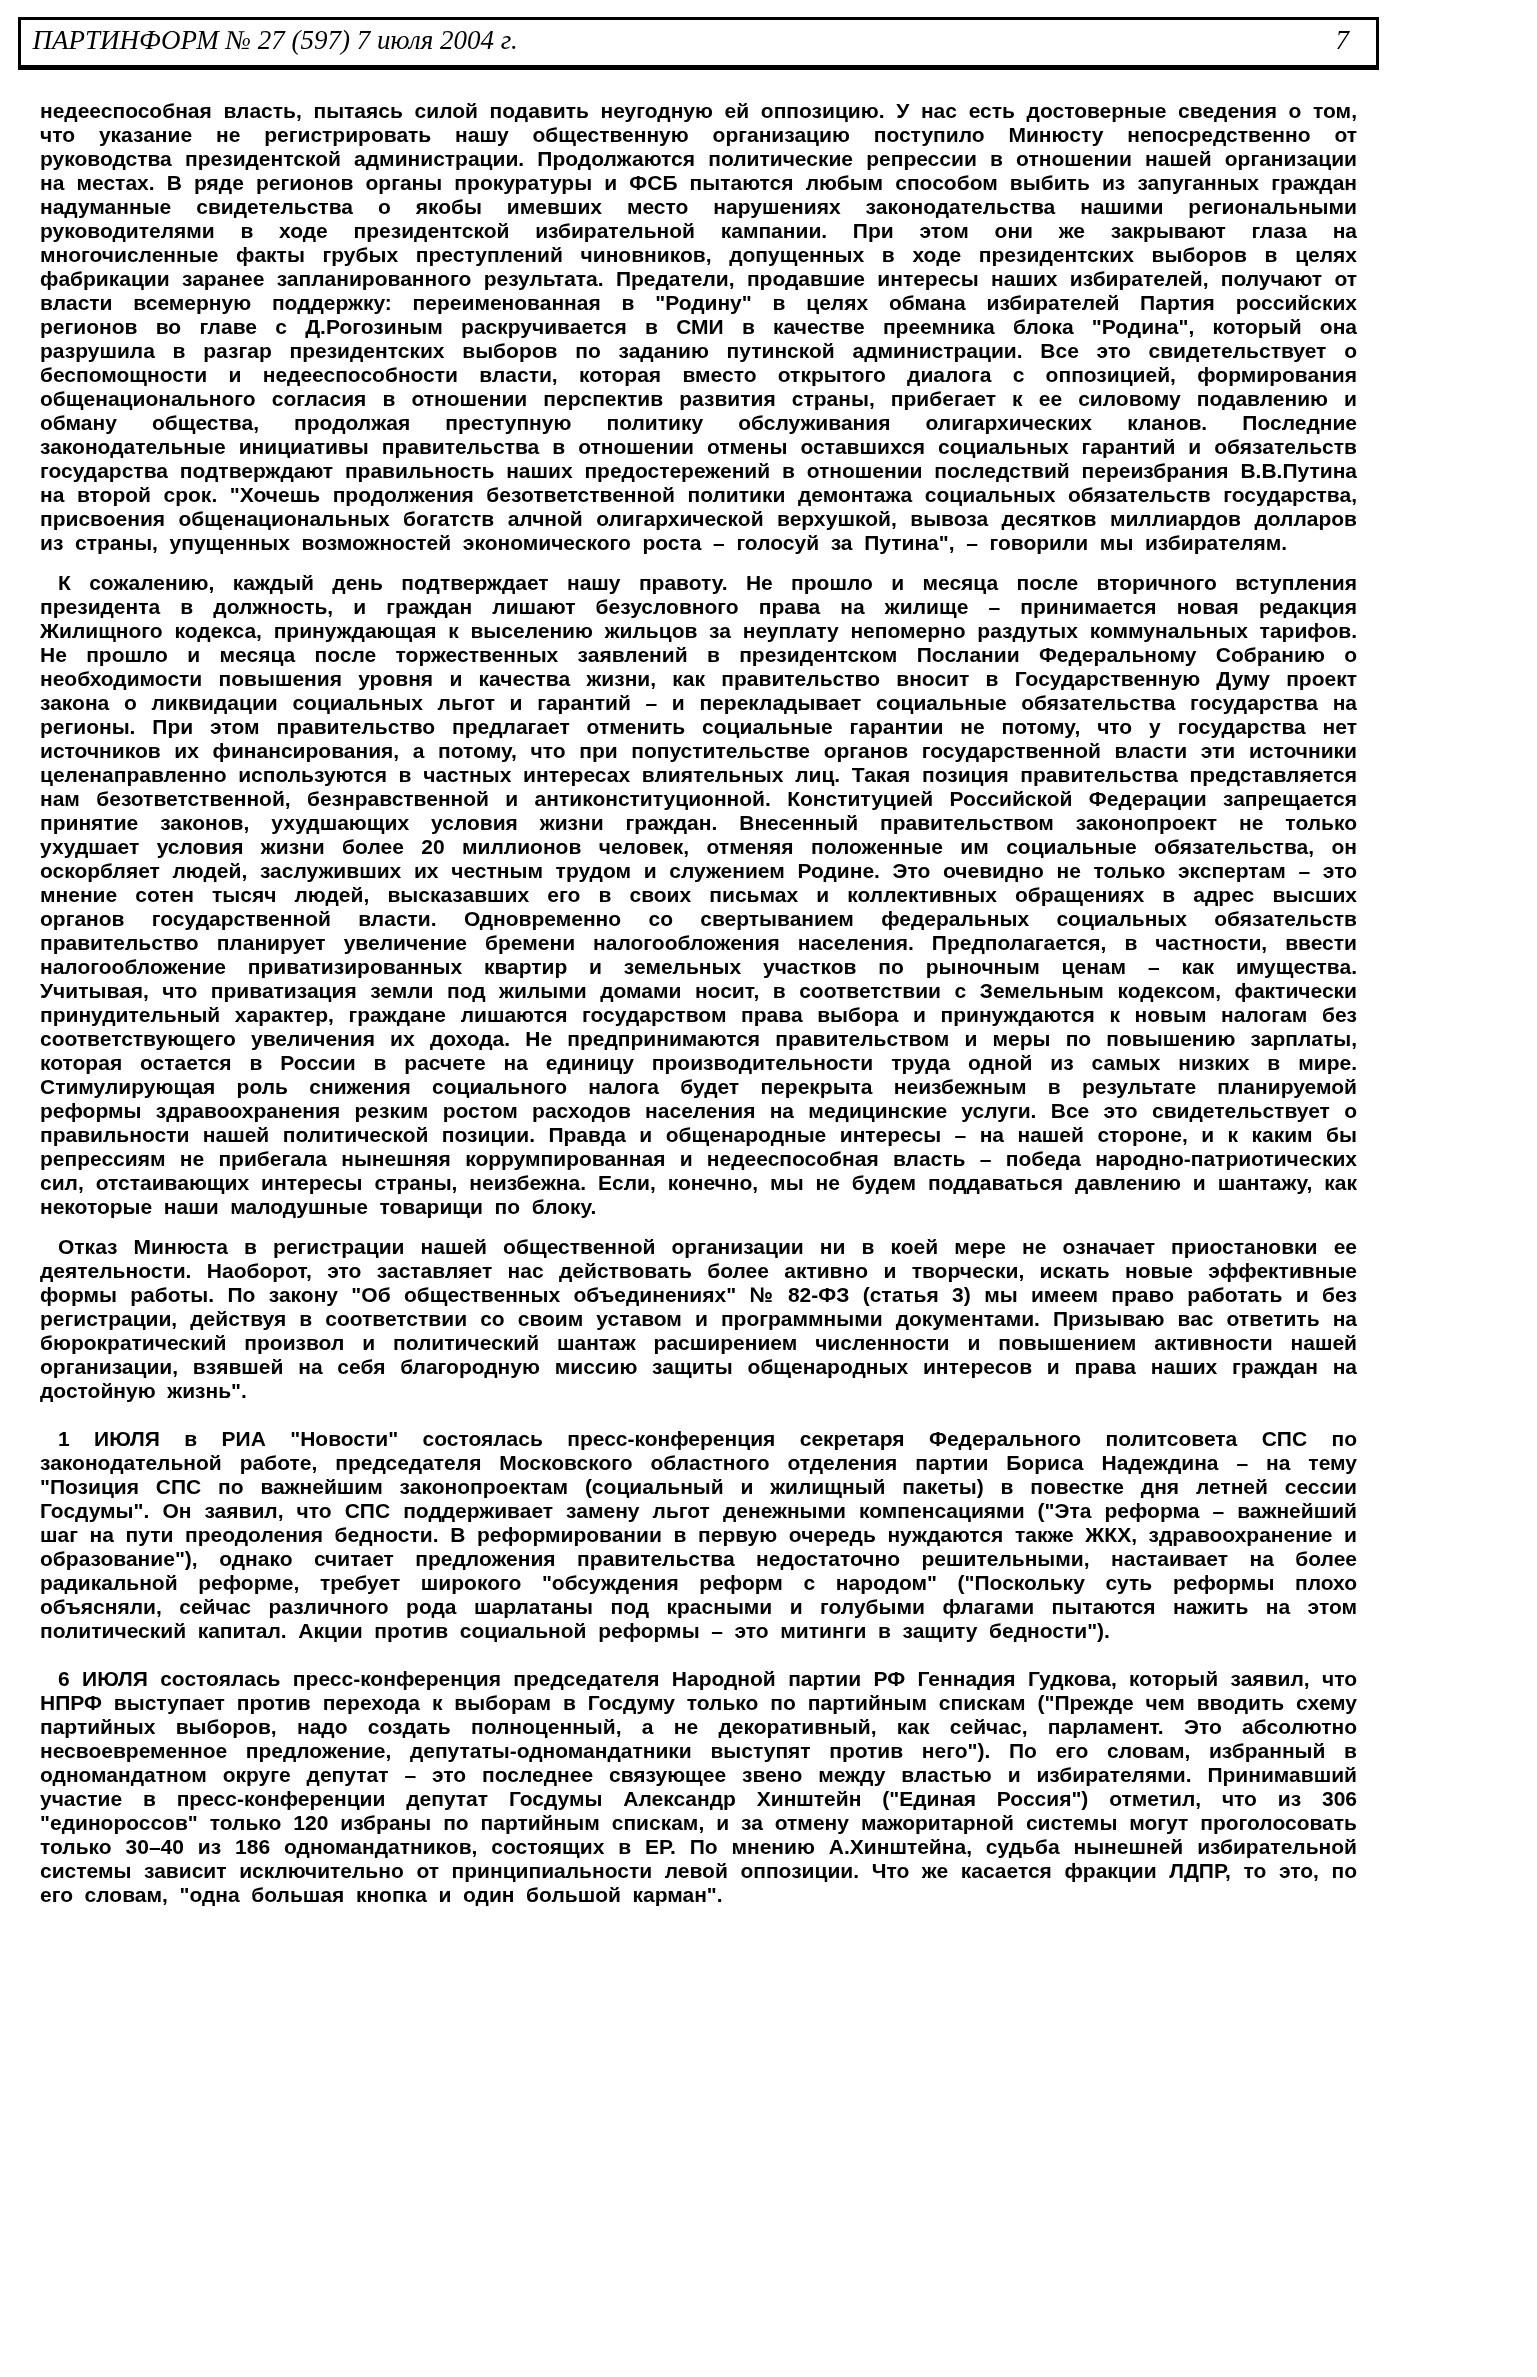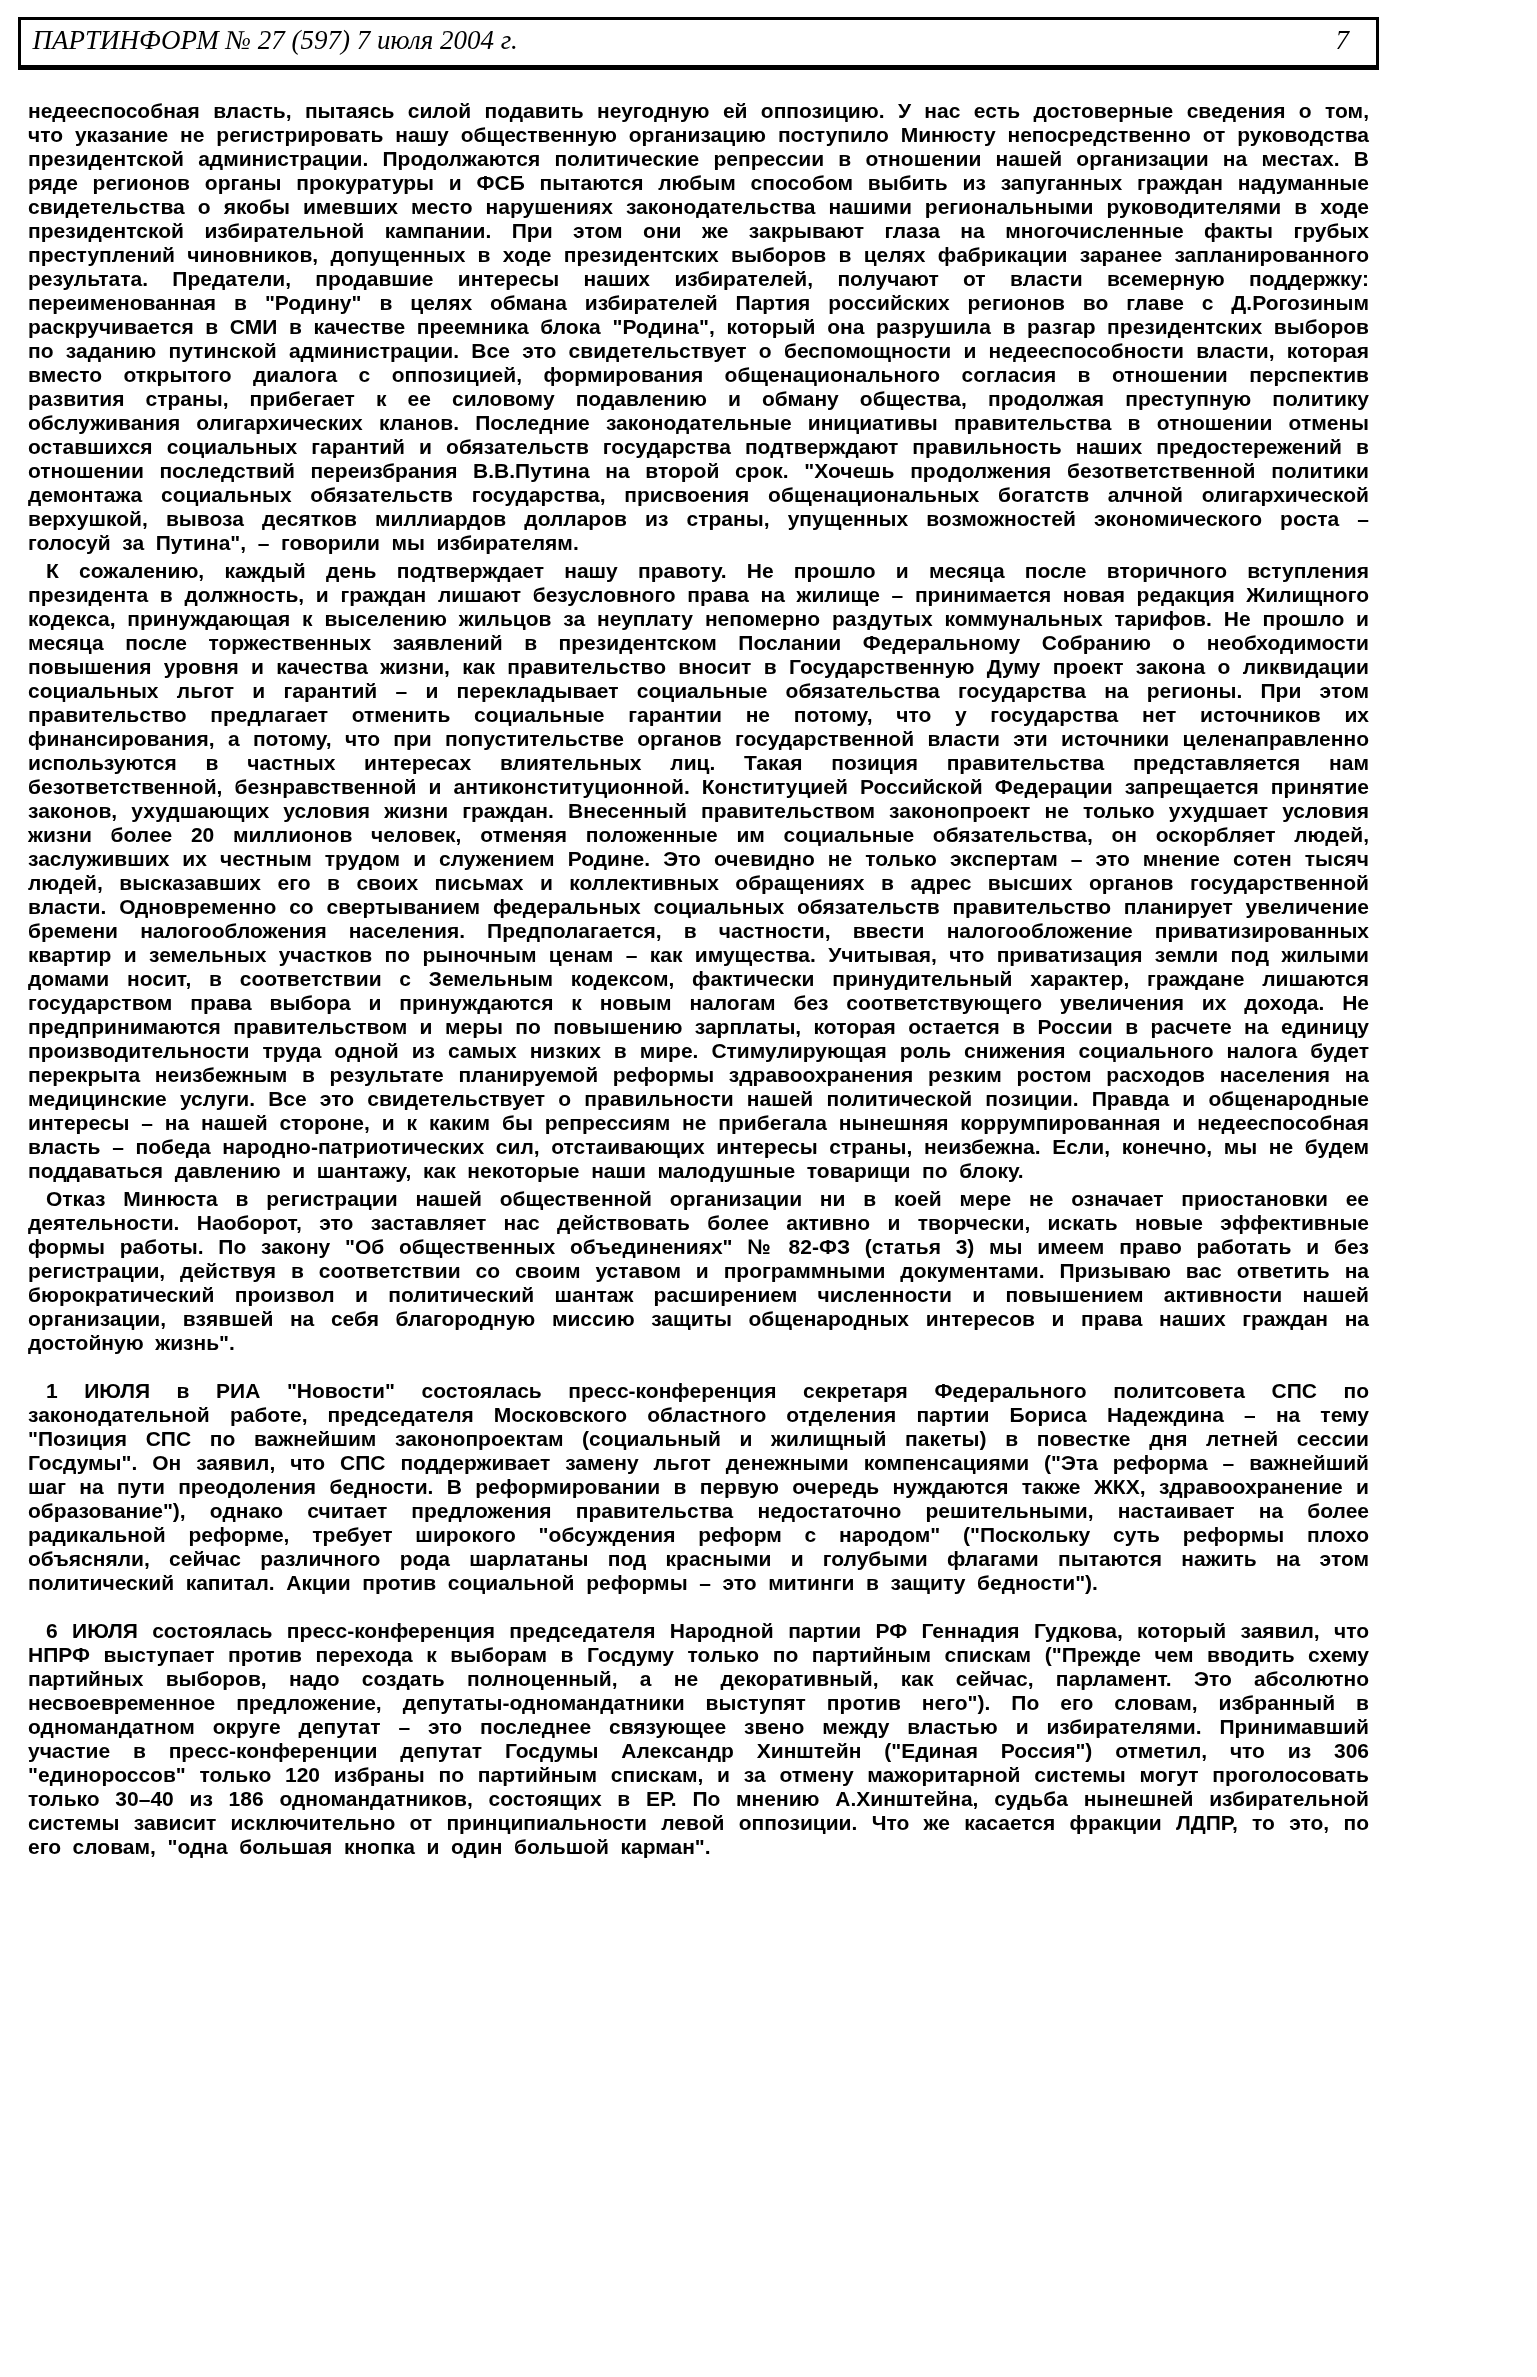--- a/index.html
+++ b/index.html
@@ -41,21 +41,21 @@
   .body-text {
     margin: 29.5px 24px 0 24px;
     font-weight: bold;
     font-size: 21px;
     line-height: 24px;
     text-align: justify;
     word-spacing: 5.8px;
     letter-spacing: 0px;
   }
   .para {
-    margin: 4px;
+    margin: 16px;
     padding: 0;
   }
   .ind {
     text-indent: 18px;
   }
   .gap {
     margin-top: 24px;
   }
 </style>
 </head>

